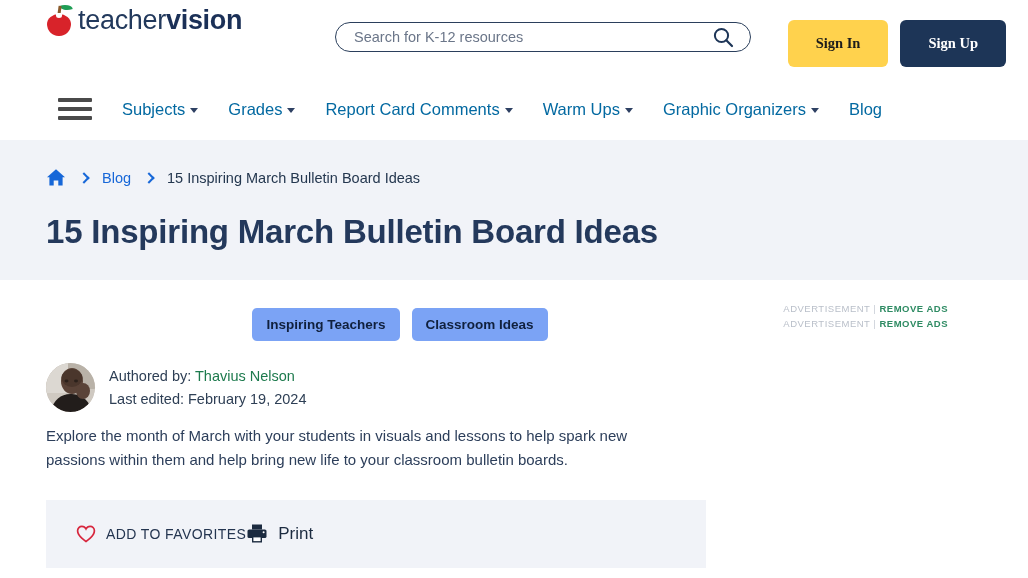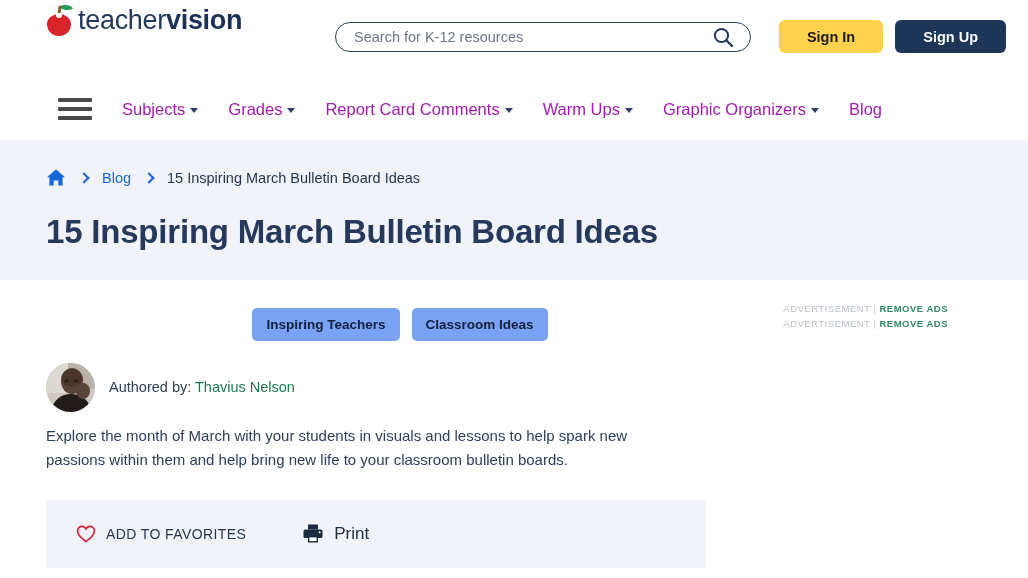--- a/index.html
+++ b/index.html
@@ -75,45 +75,45 @@
   .search-input::placeholder { color: #6b7689; }
   .search-btn {
     border: none; background: transparent; cursor: pointer;
     padding: 0 16px 0 4px; height: 100%;
     display: flex; align-items: center;
   }
 
   .auth-btns { position: absolute; right: 22px; top: 20px; display: flex; gap: 12px; }
   .btn {
     border: none; cursor: pointer;
-    font-family: Liberation Sans, sans-serif;
+    font-family: Liberation Serif, serif;
     font-weight: 700; font-size: 14.5px;
     border-radius: 6px;
-    height: 33px;
+    height: 47px;
     padding: 4px 28px;
   }
   .btn-signin { background: #ffd24d; color: #1c1c1c; }
   .btn-signup { background: #1d3557; color: #ffffff; }
 
   
   .navbar {
     height: 62px;
     background: #ffffff;
     display: flex;
     align-items: center;
     padding-left: 58px;
     gap: 0;
   }
   .hamburger { width: 34px; height: 22px; display: flex; flex-direction: column;
     justify-content: space-between; cursor: pointer; margin-right: 30px; }
   .hamburger span { display: block; height: 4px; background: #4a4a4a; border-radius: 1px; }
 
   .nav-item {
     display: flex; align-items: center; gap: 5px;
-    font-size: 16.5px; color: #a21caf; cursor: pointer;
+    font-size: 16.5px; color: #0369a1; cursor: pointer;
     margin-right: 30px; white-space: nowrap;
   }
   .caret {
     width: 0; height: 0;
     border-left: 4.5px solid transparent;
     border-right: 4.5px solid transparent;
     border-top: 5.5px solid #2e4163;
     margin-top: 3px;
   }
 
@@ -188,21 +188,20 @@
   }
 
   .action-bar {
     margin: 27px 0 0 46px;
     width: 660px;
     height: 68px;
     background: #f1f3f8;
     display: flex;
     align-items: center;
     padding-left: 30px;
-    gap: 56px;
   }
   .action-item { display: flex; align-items: center; gap: 10px; cursor: pointer; }
   .fav-label { font-size: 14px; color: #243550; letter-spacing: 0.4px; font-weight: 400; }
   .print-label { font-size: 17px; color: #1c2b40; }
 
   
   .ad-line {
     text-align: right;
     padding-right: 72px;
     font-size: 9.5px;
@@ -324,20 +323,21 @@
             <ellipse cx="26" cy="15" rx="10.5" ry="9" fill="#4a362c"></ellipse>
             <path d="M4 49 Q10 30 26 31 Q42 32 46 49 Z" fill="#221d1b"></path>
             <ellipse cx="37" cy="28" rx="7" ry="8" fill="#5a4338"></ellipse>
             <ellipse cx="20.5" cy="18" rx="2" ry="1.4" fill="#2b201a"></ellipse>
             <ellipse cx="30" cy="18" rx="2" ry="1.4" fill="#2b201a"></ellipse>
           </g>
         </svg>
       </div>
       <div class="byline-txt">
         <div class="row"><span>Authored by: </span><a class="author-link">Thavius Nelson</a></div>
+        <div class="row"><span>Last edited: </span><span>February 19, 2024</span></div>
       </div>
     </div>
 
     <p class="lede">Explore the month of March with your students in visuals and lessons to help spark new passions within them and help bring new life to your classroom bulletin boards.</p>
 
     <div class="action-bar">
       <div class="action-item">
         <svg width="20" height="18" viewBox="0 0 20 18">
           <path d="M10 16.4 C10 16.4 1.6 11.3 1.6 5.8 C1.6 3.2 3.6 1.4 5.9 1.4 C7.6 1.4 9.2 2.4 10 3.9 C10.8 2.4 12.4 1.4 14.1 1.4 C16.4 1.4 18.4 3.2 18.4 5.8 C18.4 11.3 10 16.4 10 16.4 Z" fill="none" stroke="#d7263d" stroke-width="1.7"></path>
         </svg>

